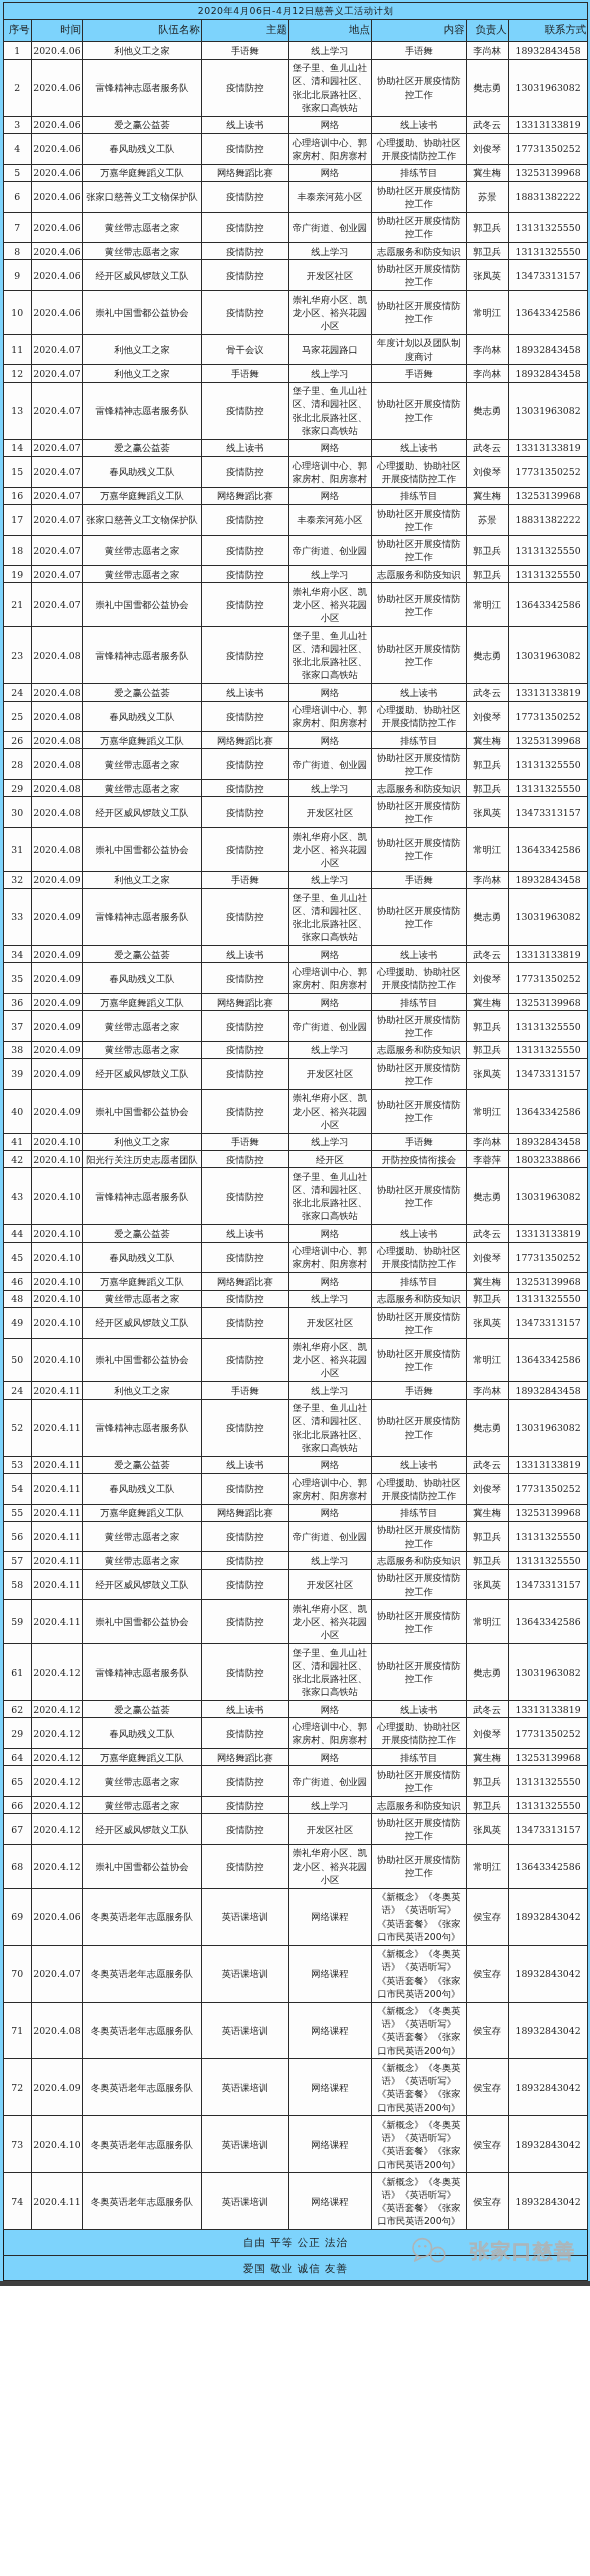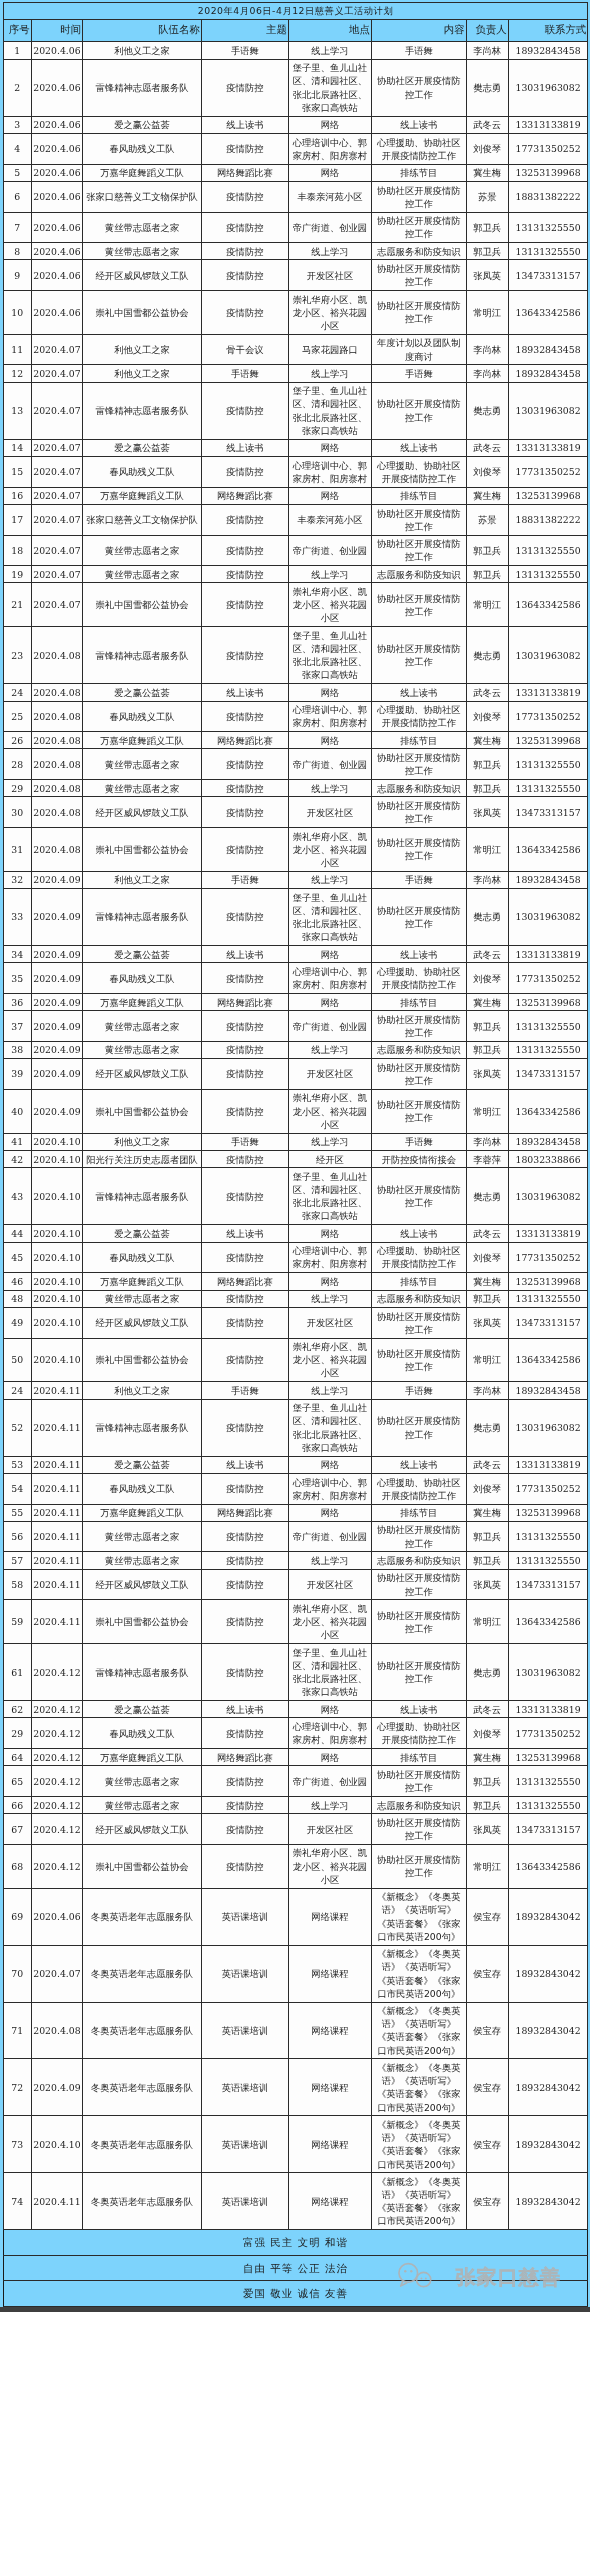--- a/index.html
+++ b/index.html
@@ -56,21 +56,21 @@
   tfoot td.motto-cell {
     font-family:"DejaVu Sans", sans-serif;
     font-size:10.4px;
     padding:4.9px 1.1px;
     letter-spacing:1.1px;
     border-left:none;
     border-right:none;
   }
   .watermark {
     position:absolute;
-    right:30px;
+    right:16px;
     bottom:14.2px;
     display:flex;
     align-items:center;
     gap:18px;
     color:#b2b2b2;
     opacity:0.9;
     pointer-events:none;
   }
   .wm-text {
     font-family:"DejaVu Sans", sans-serif;
@@ -804,23 +804,20 @@
           <td class="c-team">冬奥英语老年志愿服务队</td>
           <td class="c-theme">英语课培训</td>
           <td class="c-place">网络课程</td>
           <td class="c-content">《新概念》《冬奥英语》《英语听写》《英语套餐》《张家口市民英语200句》</td>
           <td class="c-person">侯宝存</td>
           <td class="c-phone">18932843042</td>
         </tr>
       </tbody>
     <tfoot id="table-foot">
         <tr>
-          <td colspan="8" class="motto-cell">富强 民主 文明 和谐</td>
-        </tr>
-        <tr>
           <td colspan="8" class="motto-cell">自由 平等 公正 法治</td>
         </tr>
         <tr>
           <td colspan="8" class="motto-cell">爱国 敬业 诚信 友善</td>
         </tr>
       </tfoot>
   </table>
 
   <div class="watermark">
     <span class="wm-logo">

